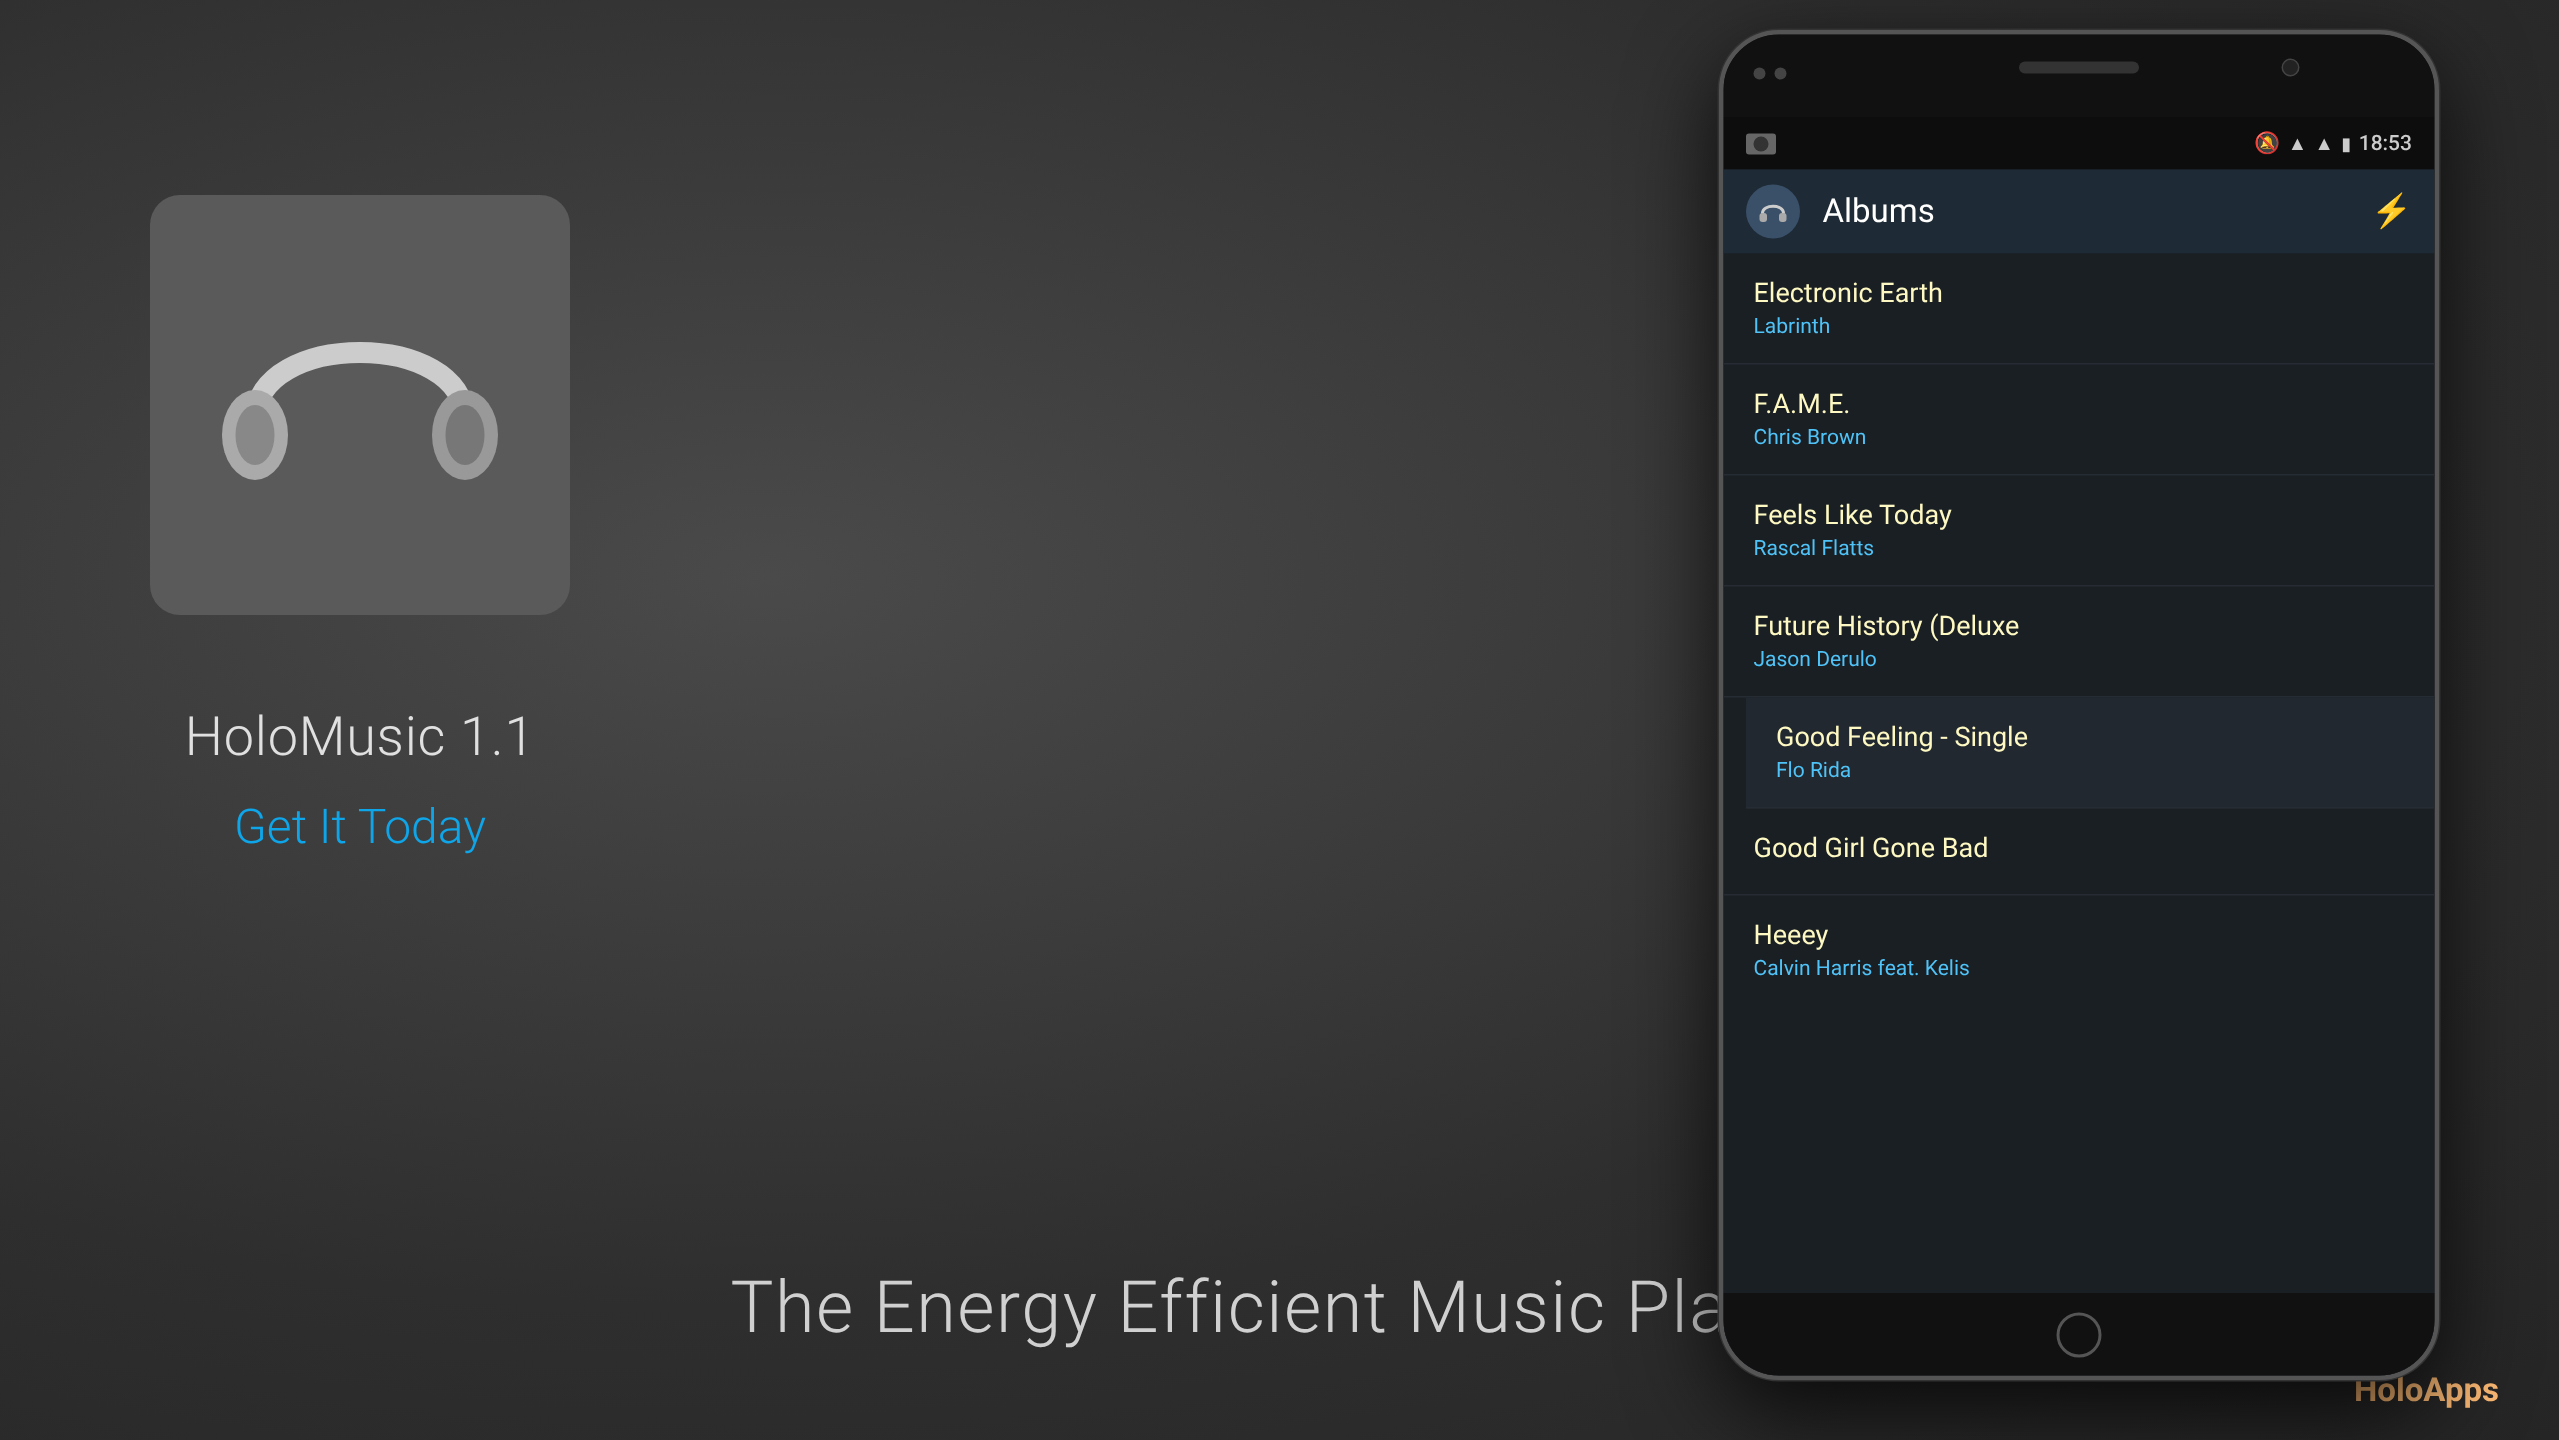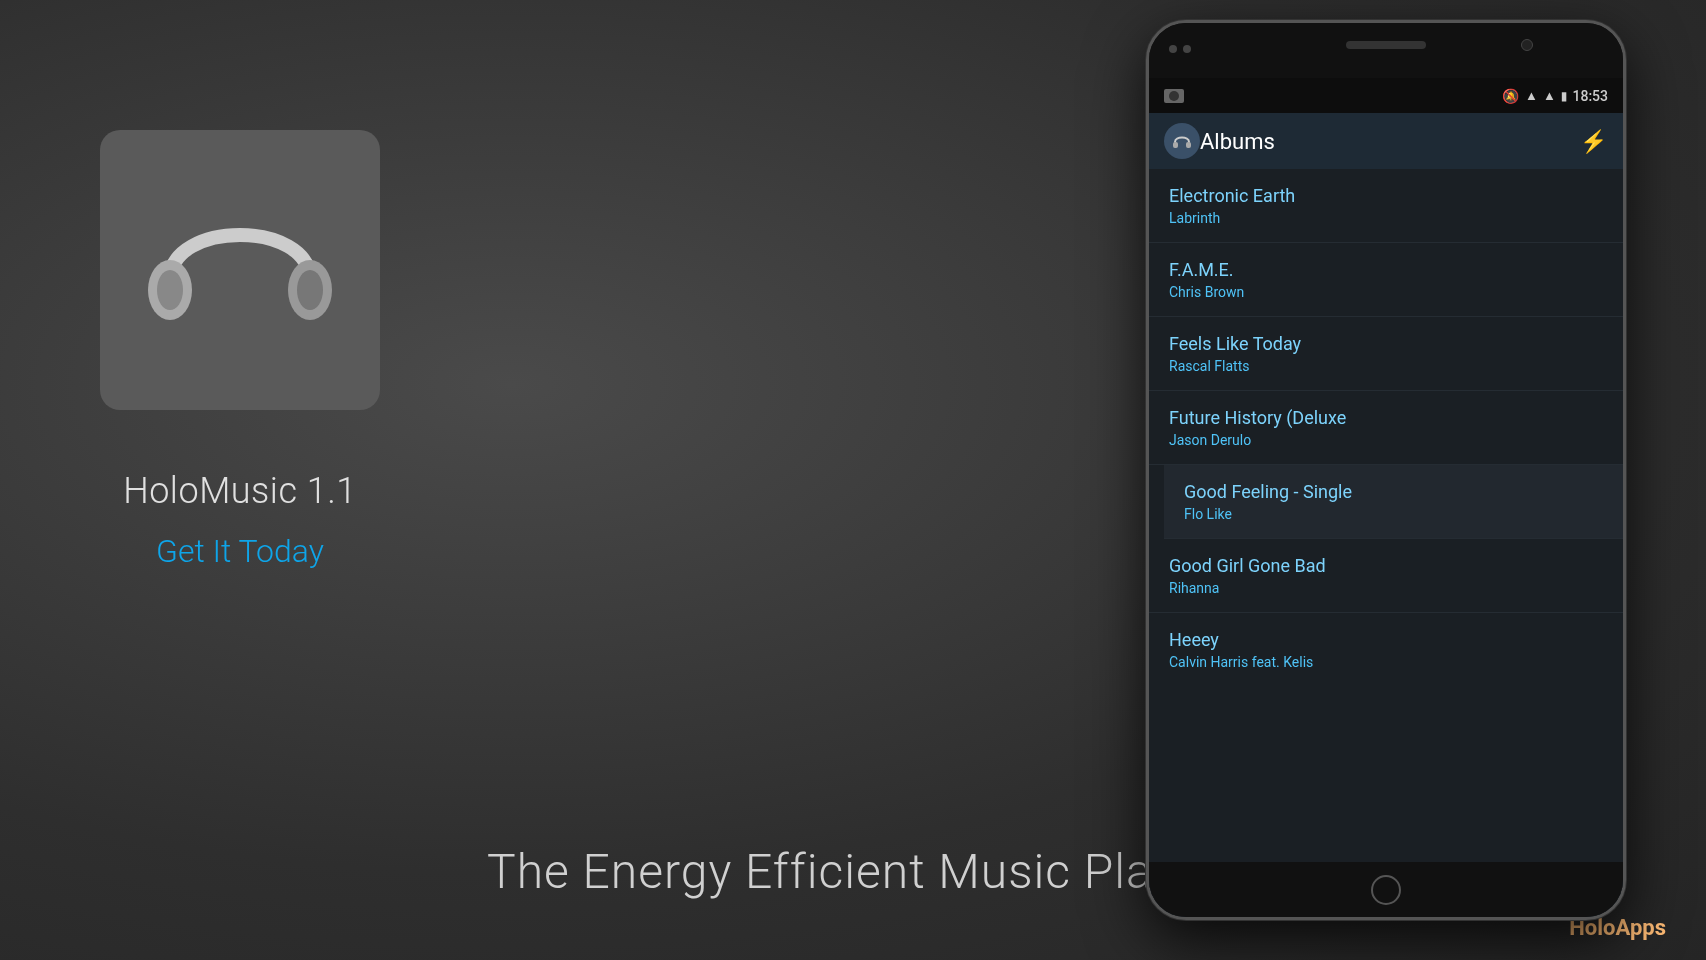--- a/index.html
+++ b/index.html
@@ -160,20 +160,21 @@
       font-weight: 500;
     }
 
     
     .action-bar {
       background: #1e2a35;
       height: 56px;
       display: flex;
       align-items: center;
       padding: 0 15px;
+      gap: 15px;
     }
 
     .action-bar-title {
       flex: 1;
       color: #fff;
       font-size: 22px;
       font-weight: 400;
     }
 
     .action-bar-bolt {
@@ -191,21 +192,21 @@
     .album-item {
       padding: 16px 20px;
       border-bottom: 1px solid #252c33;
     }
 
     .album-item:last-child {
       border-bottom: none;
     }
 
     .album-name {
-      color: #7dd3fc;
+      color: #fef9c3;
       font-size: 18px;
       font-weight: 400;
       margin-bottom: 4px;
     }
 
     .album-artist {
       color: #4fc3f7;
       font-size: 14px;
     }
 
@@ -307,25 +308,24 @@
         <div class="album-item">
           <div class="album-name">Feels Like Today</div>
           <div class="album-artist">Rascal Flatts</div>
         </div>
         <div class="album-item">
           <div class="album-name">Future History (Deluxe</div>
           <div class="album-artist">Jason Derulo</div>
         </div>
         <div class="album-item" style="background:#22282f;margin-left:15px;">
           <div class="album-name">Good Feeling - Single</div>
-          <div class="album-artist">Flo Like</div>
+          <div class="album-artist">Flo Rida</div>
         </div>
         <div class="album-item">
           <div class="album-name">Good Girl Gone Bad</div>
-          <div class="album-artist">Rihanna</div>
         </div>
         <div class="album-item">
           <div class="album-name">Heeey</div>
           <div class="album-artist">Calvin Harris feat. Kelis</div>
         </div>
       </div>
     </div>
 
     <div style="height:55px; background:#111; position:absolute; bottom:0; left:0; right:0; border-radius:0 0 37px 37px; display:flex; align-items:center; justify-content:center; gap:40px;">
       <div style="width:30px;height:30px;border:2px solid #555;border-radius:50%;"></div>

